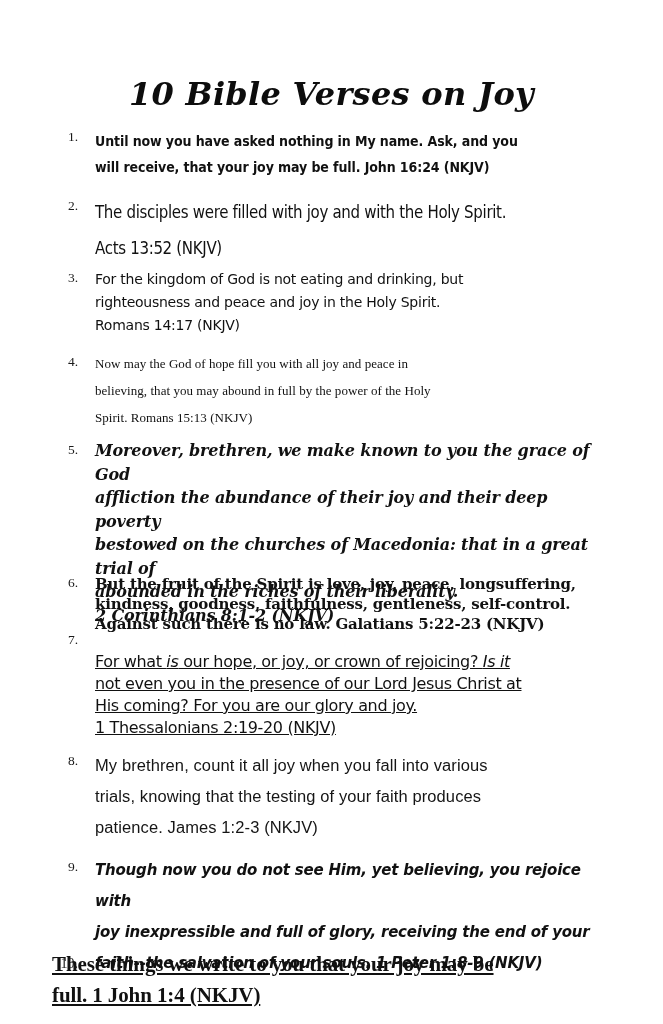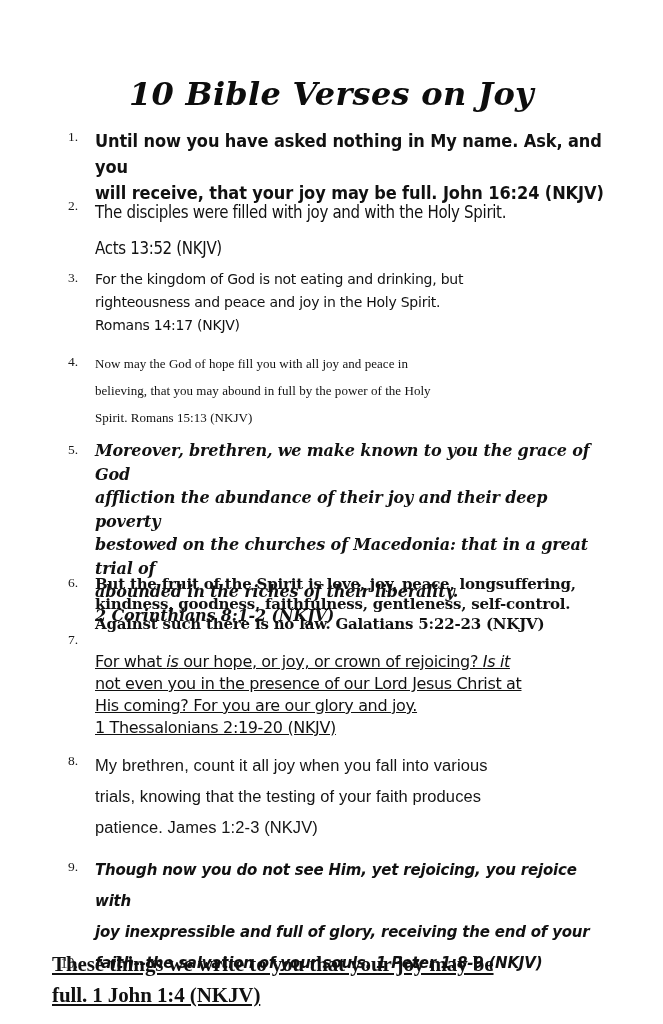--- a/index.html
+++ b/index.html
@@ -83,21 +83,21 @@
   em.it {
     font-style: italic;
   }
 
   
 
   
   .style-1 .verse-body {
     font-family: "DejaVu Sans Condensed", "DejaVu Sans", sans-serif;
     font-weight: bold;
-    font-size: 18px;
+    font-size: 14px;
     line-height: 26px;
     letter-spacing: -0.1px;
   }
   .style-1 .verse-number { top: 0px; font-size: 13.5px; }
 
   
   .style-2 .verse-body {
     font-family: "DejaVu Sans", sans-serif;
     font-weight: normal;
     font-size: 16px;
@@ -288,21 +288,21 @@
       <div class="verse-body">
         <span class="ln">My brethren, count it all joy when you fall into various</span>
         <span class="ln">trials, knowing that the testing of your faith produces</span>
         <span class="ln">patience. James 1:2-3 (NKJV)</span>
       </div>
     </div>
 
     <div class="verse-item style-9 v9">
       <span class="verse-number">9.</span>
       <div class="verse-body">
-        <span class="ln">Though now you do not see Him, yet rejoicing, you rejoice with</span>
+        <span class="ln">Though now you do not see Him, yet believing, you rejoice with</span>
         <span class="ln">joy inexpressible and full of glory, receiving the end of your</span>
         <span class="ln">faith--the salvation of your souls. 1 Peter 1:8-9 (NKJV)</span>
       </div>
     </div>
 
     <div class="verse-item style-10 v10">
       <span class="verse-number">10.</span>
       <div class="verse-body">
         <span class="ln">These things we write to you that your joy may be</span>
         <span class="ln">full. 1 John 1:4 (NKJV)</span>

